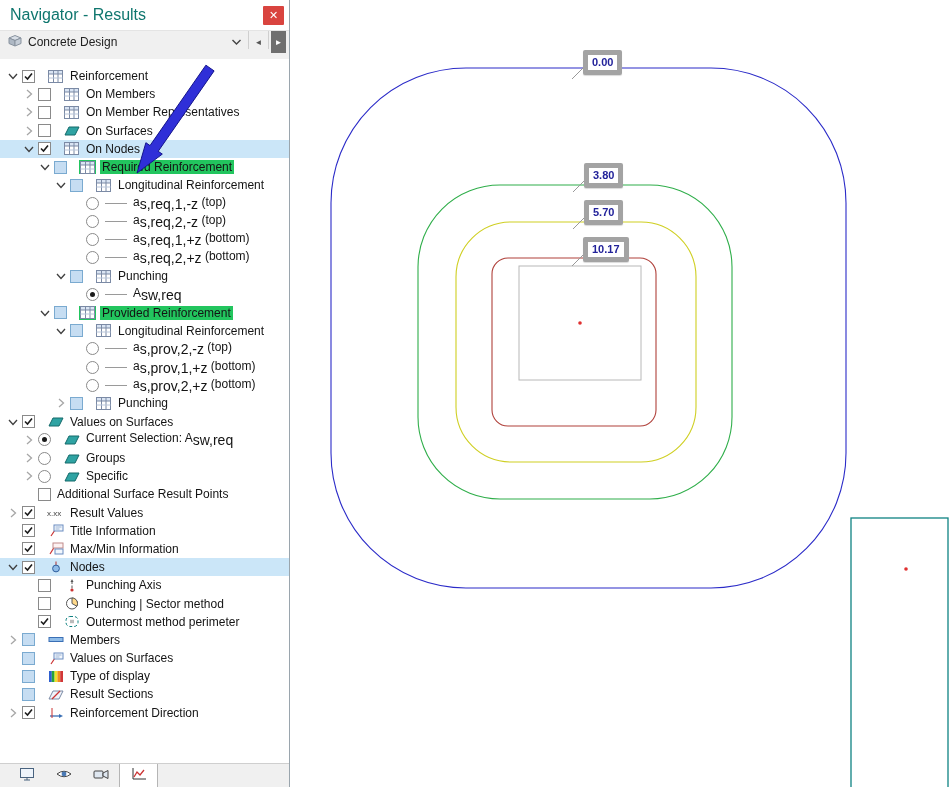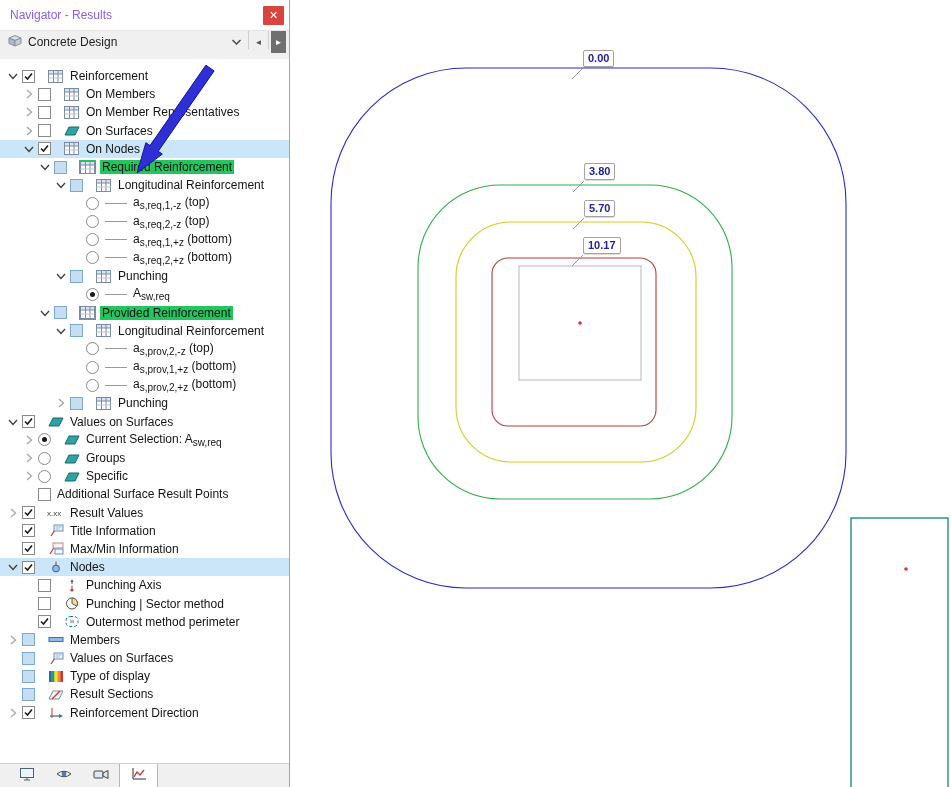--- a/index.html
+++ b/index.html
@@ -1,21 +1,21 @@
 <!DOCTYPE html>
 <html><head>
 <meta charset="utf-8">
 <style>
   html,body{margin:0;padding:0;background:#fff;font-family:"Liberation Sans",sans-serif;}
   .root{position:relative;width:951px;height:787px;overflow:hidden;background:#fff;}
 
   
   .panel{position:absolute;left:0;top:0;width:290px;height:787px;background:#fff;border-right:1px solid #9aa5ad;box-sizing:border-box;}
   .titlebar{height:30px;background:#fff;border-bottom:1px solid #e4e4e4;display:flex;align-items:center;padding-left:10px;position:relative;}
-  .title{font-size:12px;color:#8b5cf6;}
+  .title{font-size:16px;color:#0f766e;}
   .close-btn{position:absolute;right:5px;top:6px;width:21px;height:19px;background:#d9443f;color:#fff;font-size:11px;display:flex;align-items:center;justify-content:center;border-radius:1px;cursor:default;}
   .combo-row{height:28px;background:#f0f0f0;border-bottom:1px solid #d9d9d9;display:flex;padding:0 3px;}
   .combo{flex:1;height:22px;display:flex;align-items:center;gap:6px;padding:0 4px;}
   .combo-label{font-size:12px;color:#222;}
   .combo-chevron{margin-left:auto;display:flex;align-items:center;}
   .vsep{width:1px;height:18px;background:#cfcfcf;margin:0 2px;}
   .nav-btn{width:15px;height:22px;display:flex;align-items:center;justify-content:center;font-size:8px;color:#555;}
   .nav-btn.dark{background:#6f6f6f;color:#fff;}
 
   
@@ -24,33 +24,33 @@
   .row.hl-row{background:#cbe6f8;}
   .row.hl-label .row-icon,.row.hl-label .row-label{background:#22c55e;}
   .expander{width:13px;height:13px;flex:none;display:flex;align-items:center;justify-content:center;}
   .cb{width:13px;height:13px;flex:none;margin-left:3px;border:1px solid #8a8a8a;background:#fff;box-sizing:border-box;position:relative;}
   .cb.part{background:#c6ddf2;border-color:#7aaad0;}
   .radio{width:13px;height:13px;flex:none;margin-left:3px;border:1px solid #8a8a8a;border-radius:50%;background:#fff;box-sizing:border-box;position:relative;}
   .radio.on::after{content:"";position:absolute;left:3px;top:3px;width:5px;height:5px;border-radius:50%;background:#1a1a1a;}
   .legend-line{width:22px;height:0;border-top:1px solid #9a9a9a;margin-left:6px;flex:none;}
   .row-icon{width:17px;height:14px;margin-left:12px;flex:none;display:flex;align-items:center;justify-content:center;}
   .row-label{margin-left:4px;padding:0 2px;}
-  .sub{font-size:10px;vertical-align:-3px;}
+  .sub{font-size:14px;vertical-align:-3px;}
 
   
   .footer{position:absolute;left:0;bottom:0;width:289px;height:24px;background:#f0f0f0;border-top:1px solid #cfcfcf;display:flex;align-items:stretch;padding-left:8px;box-sizing:border-box;}
   .ftab{width:37px;display:flex;align-items:center;justify-content:center;}
   .ftab.active{background:#fff;border-left:1px solid #b5b5b5;border-right:1px solid #b5b5b5;}
 
   
   .arrow-overlay{position:absolute;left:0;top:0;width:290px;height:230px;pointer-events:none;z-index:6;}
 
   
   .canvas{position:absolute;left:291px;top:0;width:660px;height:787px;background:#fff;}
-  .ctr-label{position:absolute;background:#fff;border:1px solid #a3a3a3;border-radius:2px;font-size:11px;font-weight:bold;color:#22229a;padding:1px 4px;line-height:13px;box-shadow:0 1px 1px rgba(0,0,0,0.15);}
+  .ctr-label{position:absolute;background:#fff;border:5px solid #a3a3a3;border-radius:2px;font-size:11px;font-weight:bold;color:#22229a;padding:1px 4px;line-height:13px;box-shadow:0 1px 1px rgba(0,0,0,0.15);}
 </style>
 </head>
 <body>
 
 <div class="root">
 
   <div class="panel">
 
     <div class="titlebar">
       <span class="title">Navigator - Results</span>

